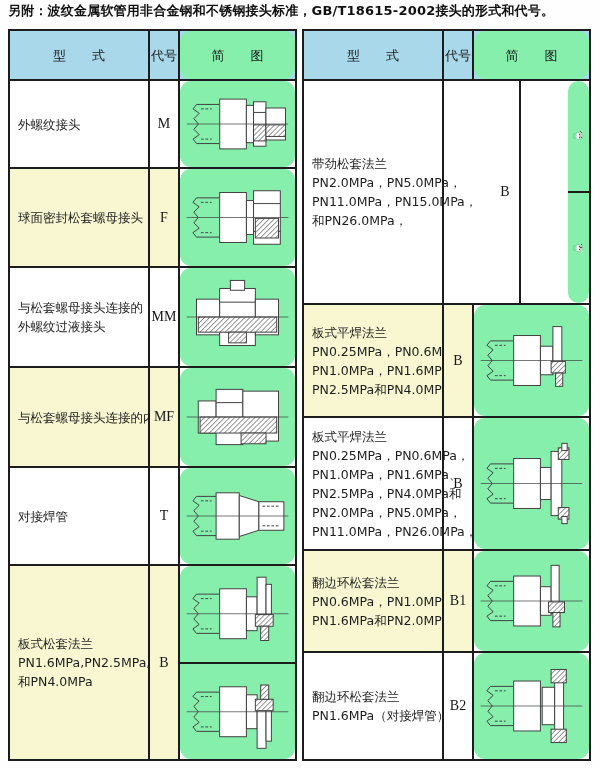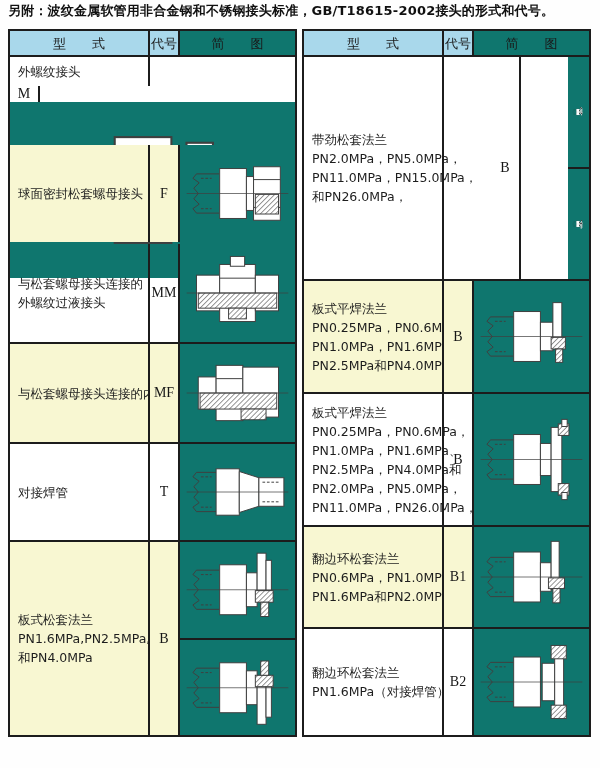--- a/index.html
+++ b/index.html
@@ -10,28 +10,28 @@
   }
   *{box-sizing:border-box;}
   html,body{margin:0;padding:0;width:600px;height:768px;background:#fefefe;overflow:hidden;
     font-family:"DejaVu Sans","Liberation Sans",sans-serif;}
   .page{padding:0 8px 0 8px;}
   .doc-title{font-size:13px;font-weight:600;color:#101010;margin:2px 0 9px 0;letter-spacing:.2px;white-space:nowrap;}
   .tables{display:flex;gap:5px;align-items:flex-start;}
   .jtable{width:289px;border:2px solid var(--border);background:#fff;}
   .trow{display:flex;width:100%;}
   .trow + .trow{border-top:2px solid var(--border);}
-  .thead{height:24px;background:var(--hb);}
+  .thead{height:48px;background:var(--hb);}
   .cell{border-right:2px solid var(--border);min-width:0;}
   .cell:last-child{border-right:none;}
   .cell-type{width:140px;display:flex;flex-direction:column;justify-content:center;
     padding:5px 4px 5px 8px;font-size:12.5px;line-height:1.52;color:var(--ink);}
   .cell-code{width:30px;display:flex;align-items:center;justify-content:center;
     font-family:"Liberation Serif","DejaVu Serif",serif;font-size:14px;color:#161616;}
-  .cell-diag{flex:1;display:flex;flex-direction:column;background:#0f766e;}
+  .cell-diag{flex:1;display:flex;flex-direction:column;background:#86efac;border-radius:11px;}
   .thead .cell{display:flex;align-items:center;justify-content:center;
     font-size:13px;color:#1a1a1a;padding:0;line-height:1;}
   .thead .cell-type,.thead .cell-diag{flex-direction:row;}
   .hl{background:var(--hl);}
   .sub{flex:1;display:flex;align-items:center;justify-content:center;padding:3px 4px;min-height:0;}
   .sub + .sub{border-top:2px solid var(--border);}
   .sub svg{width:100%;height:100%;max-height:170px;}
   .tline{white-space:nowrap;}
 </style>
 </head>
@@ -48,21 +48,21 @@
 
 <div class="page">
   <div class="doc-title">另附：波纹金属软管用非合金钢和不锈钢接头标准，GB/T18615-2002接头的形式和代号。</div>
   <div class="tables" id="tables">
       <div class="jtable">
         <div class="trow thead">
           <div class="cell cell-type">型　　式</div>
           <div class="cell cell-code">代号</div>
           <div class="cell cell-diag">简　　图</div>
         </div>
-        <div class="trow" style="height: 88px; flex-direction: column;">
+        <div class="trow" style="height: 88px;">
           <div class="cell cell-type">
             <div class="tline">外螺纹接头</div>
           </div>
           <div class="cell cell-code">M</div>
           <div class="cell cell-diag">
             <div class="sub">
               <svg viewBox="0 0 120 90" preserveAspectRatio="xMidYMid meet">
                 <polyline points="14,23 10,28 17,33 11,39 16,45 11,51 17,57 10,62 14,67" fill="none" stroke="#3f3f3f" stroke-width="1.1"></polyline>
                 <line x1="14" y1="23" x2="40" y2="23" stroke="#3f3f3f" stroke-width="1.1"></line>
                 <line x1="14" y1="67" x2="40" y2="67" stroke="#3f3f3f" stroke-width="1.1"></line>

